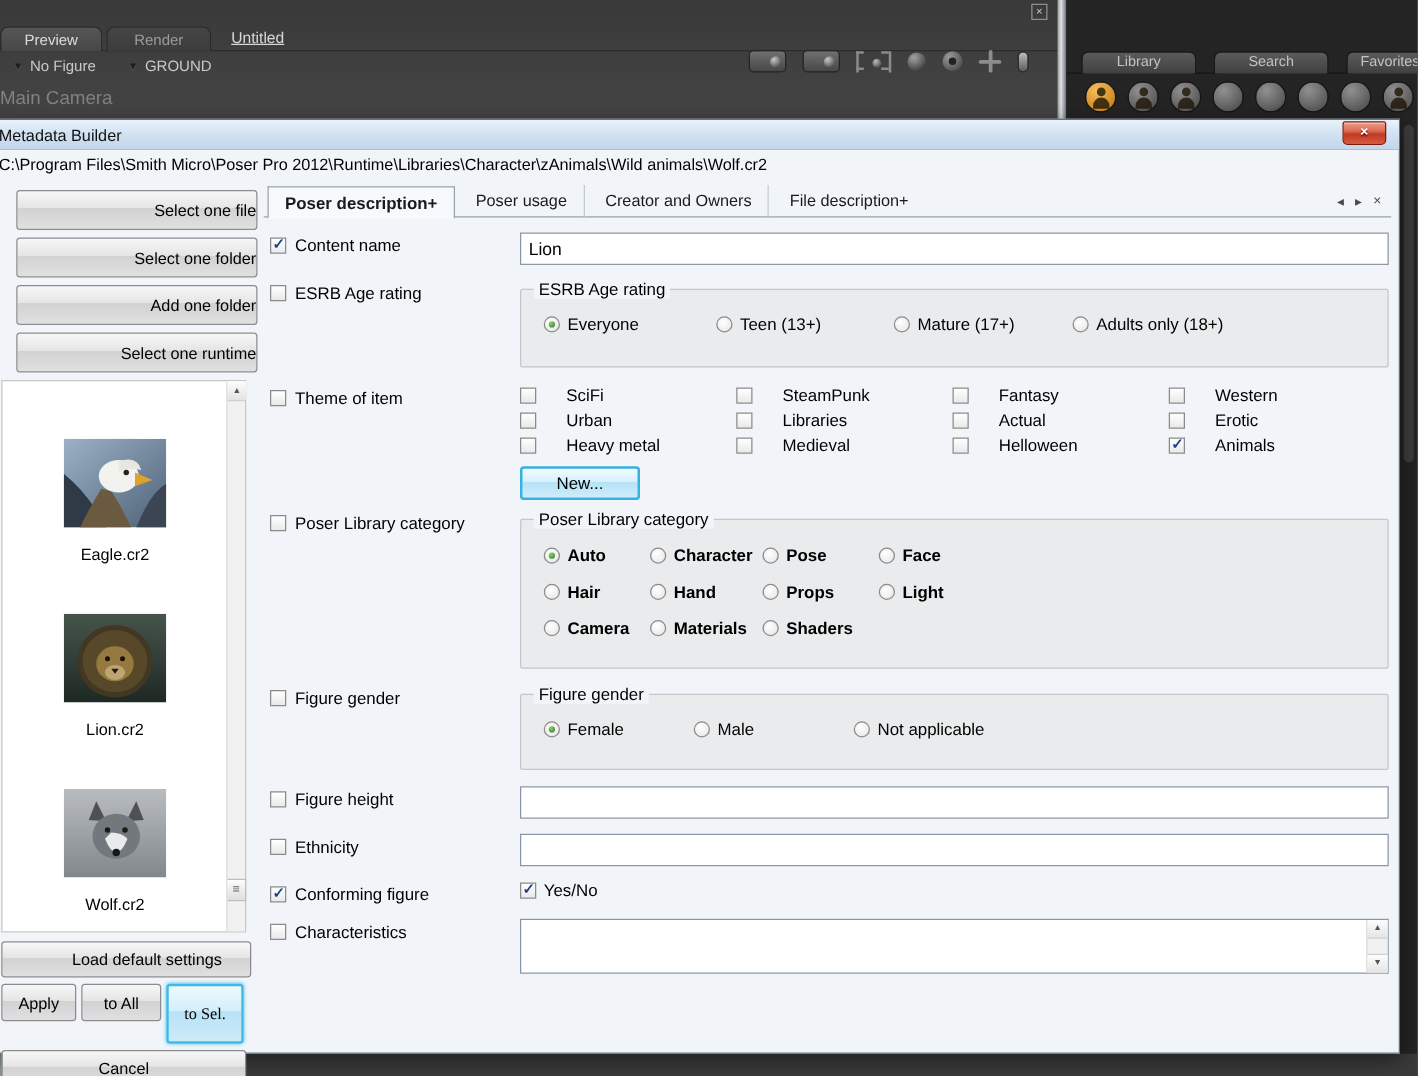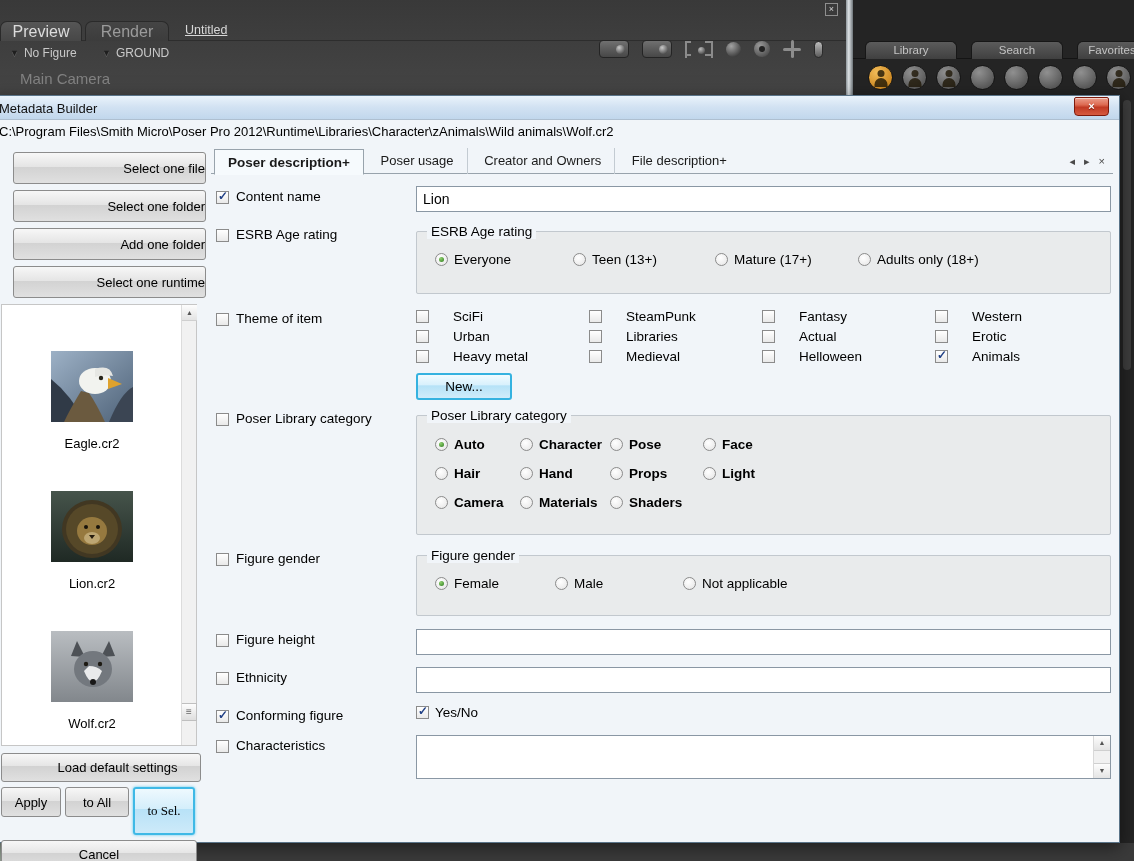--- a/index.html
+++ b/index.html
@@ -6,21 +6,21 @@
 html,body { width:1134px; height:861px; overflow:hidden; background:#2b2b2b;
   font-family:"Liberation Sans", sans-serif; font-size:13px; color:#000; }
 .screen { position:relative; width:1134px; height:861px; }
 
 
 .poser-panel { position:absolute; left:0; top:0; width:847px; height:95px;
   background:linear-gradient(#393939,#454545); }
 .panel-close { position:absolute; right:9px; top:3px; width:13px; height:13px;
   border:1px solid #8f8f8f; color:#d5d5d5; font-size:9px; line-height:11px; text-align:center; }
 .doc-tabrow { position:absolute; top:21px; left:0; width:100%; height:20px; border-bottom:1px solid #2d2d2d; }
-.doc-tab { position:absolute; top:0; height:20px; border-radius:7px 7px 0 0; font-size:16px;
+.doc-tab { position:absolute; top:0; height:20px; border-radius:7px 7px 0 0; font-size:12px;
   text-align:center; line-height:20px; border:1px solid #2a2a2a; border-bottom:none; }
 .doc-tab.sel { left:0; width:82px; background:linear-gradient(#565656,#474747); color:#dcdcdc; }
 .doc-tab.unsel { left:85px; width:84px; background:linear-gradient(#454545,#3c3c3c); color:#9b9b9b; }
 .doc-title { position:absolute; left:185px; top:2px; color:#d8d8d8; font-size:12.5px;text-decoration:underline; }
 .poser-toolbar { position:absolute; top:44px; left:0; width:100%; height:20px; }
 .dd { position:absolute; top:2px; display:flex; align-items:center; gap:5px; color:#c9c9c9; font-size:12px; cursor:default; }
 .dd .tri { color:#1f1f1f; font-size:9px; text-shadow:0 1px 0 #666; }
 .dd1 { left:10px; } .dd2 { left:102px; }
 .tool-icons { position:absolute; right:24px; top:-4px; display:flex; align-items:center; gap:13px; }
 .ticam { width:30px; height:18px; border-radius:4px; border:1px solid #242424; position:relative;
@@ -34,21 +34,21 @@
   background:radial-gradient(circle at 35% 30%, #bbb, #333); }
 .tiball { width:15px; height:15px; border-radius:50%;
   background:radial-gradient(circle at 35% 28%, #a3a3a3, #1f1f1f); }
 .tigear { width:16px; height:16px; border-radius:50%; position:relative;
   background:radial-gradient(circle at 35% 30%, #9a9a9a, #3a3a3a); }
 .tigear::after { content:""; position:absolute; left:5px; top:5px; width:6px; height:6px; border-radius:50%; background:#222; }
 .timove { width:18px; height:18px; position:relative; }
 .timove::before { content:""; position:absolute; left:8px; top:0; width:3px; height:18px; background:#8d8d8d; border-radius:2px; }
 .timove::after { content:""; position:absolute; left:0; top:8px; width:18px; height:3px; background:#8d8d8d; border-radius:2px; }
 .tihand { width:9px; height:17px; border-radius:5px; background:linear-gradient(#bdbdbd,#5c5c5c); border:1px solid #2a2a2a; }
-.camera-label { position:absolute; left:20px; top:70px; color:#828282; font-size:15px; }
+.camera-label { position:absolute; left:0; top:70px; color:#828282; font-size:15px; }
 
 
 .divider { position:absolute; left:846px; top:0; width:7px; height:95px;
   background:linear-gradient(90deg,#8f979c,#dfe4e7 40%,#6c7378); }
 .library-panel { position:absolute; left:853px; top:0; width:281px; height:861px; background:#242424; }
 .lib-tabrow { position:absolute; top:41px; left:0; width:100%; height:18px; border-bottom:1px solid #141414; }
 .lib-tab { position:absolute; top:0; height:18px; border-radius:6px 6px 0 0; border:1px solid #171717; border-bottom:none;
   background:linear-gradient(#5b5b5b,#404040); color:#c3c3c3; font-size:11.5px; line-height:17px; text-align:center; }
 .lib-tab.t1 { left:12px; width:92px; } .lib-tab.t2 { left:118px; width:92px; } .lib-tab.t3 { left:224px; width:70px; overflow:hidden; }
 .lib-icons { position:absolute; top:65px; left:15px; display:flex; gap:9px; }
@@ -110,21 +110,21 @@
   vertical-align:bottom; cursor:pointer; }
 .dtab.active { background:#f6fafd; border:1px solid #98a3ac; border-bottom:1px solid #f6fafd; position:relative; top:1px;
   font-weight:bold; font-size:13.5px; }
 .dtab.inactive { border-right:1px solid #c3cbd2; }
 .dtab.inactive.last { border-right:none; }
 .tab-nav { position:absolute; right:8px; top:7px; display:flex; gap:9px; color:#4a4a4a; font-size:11px; }
 .tab-nav span { cursor:pointer; }
 
 .form { padding:12px 2px 0 5px; }
 .frow { display:flex; align-items:flex-start; margin-bottom:12px; }
-.flabel { width:200px; flex:none; display:flex; align-items:flex-end; gap:7px; padding-top:3px; font-size:13.5px; }
+.flabel { width:200px; flex:none; display:flex; align-items:center; gap:7px; padding-top:3px; font-size:13.5px; }
 .fctrl { flex:1; min-width:0; }
 
 .cb { width:13px; height:13px; flex:none; display:inline-block; position:relative;
   border:1px solid #8b8b8b; background:linear-gradient(#fff,#e9e9e9); }
 .cb.checked::after { content:"\2713"; position:absolute; left:1px; top:-3px; font-size:12px; font-weight:bold; color:#1f3f85; }
 .rb { width:13px; height:13px; flex:none; display:inline-block; position:relative; border-radius:50%;
   border:1px solid #8b8b8b; background:radial-gradient(circle at 40% 35%, #fff, #e4e4e4); }
 .rb.sel::after { content:""; position:absolute; left:3px; top:3px; width:5px; height:5px; border-radius:50%;
   background:radial-gradient(circle at 35% 30%, #8fd06d, #2c7b1e); }
 .opt { display:flex; align-items:center; gap:6px; font-size:13.5px; cursor:pointer; white-space:nowrap; }

